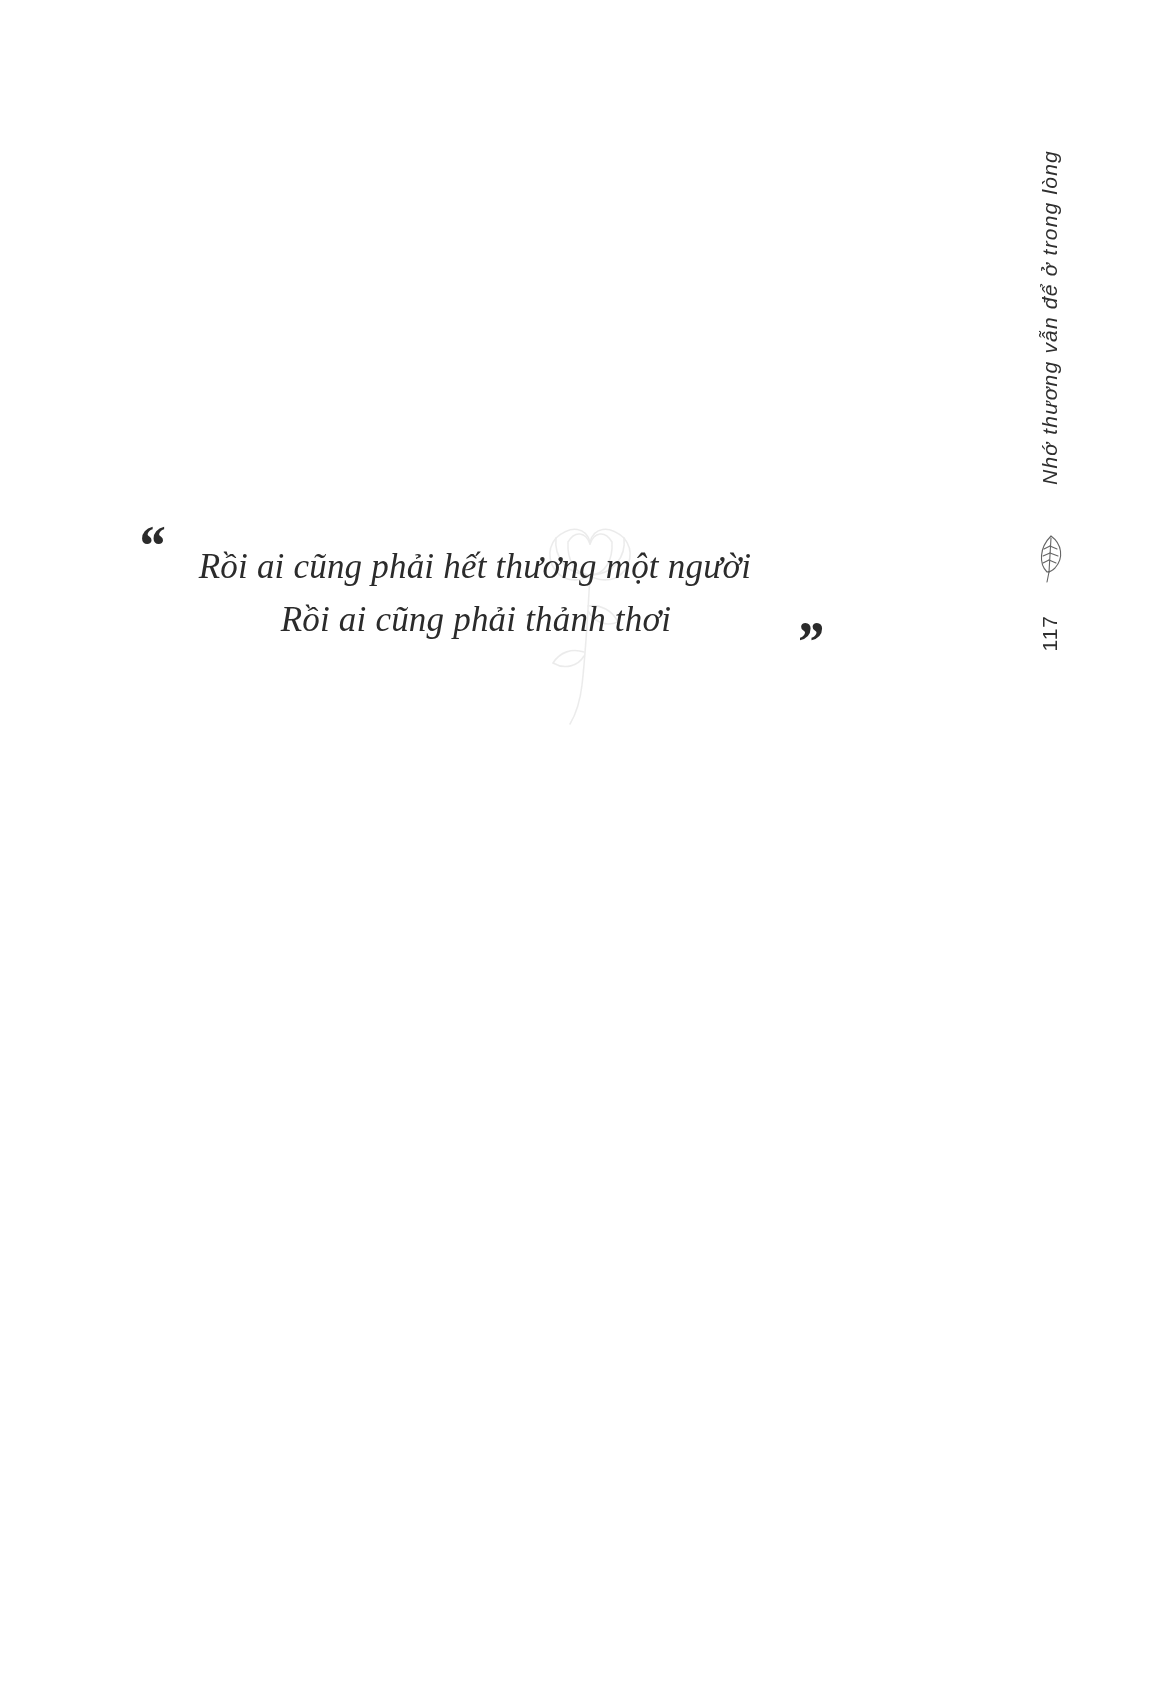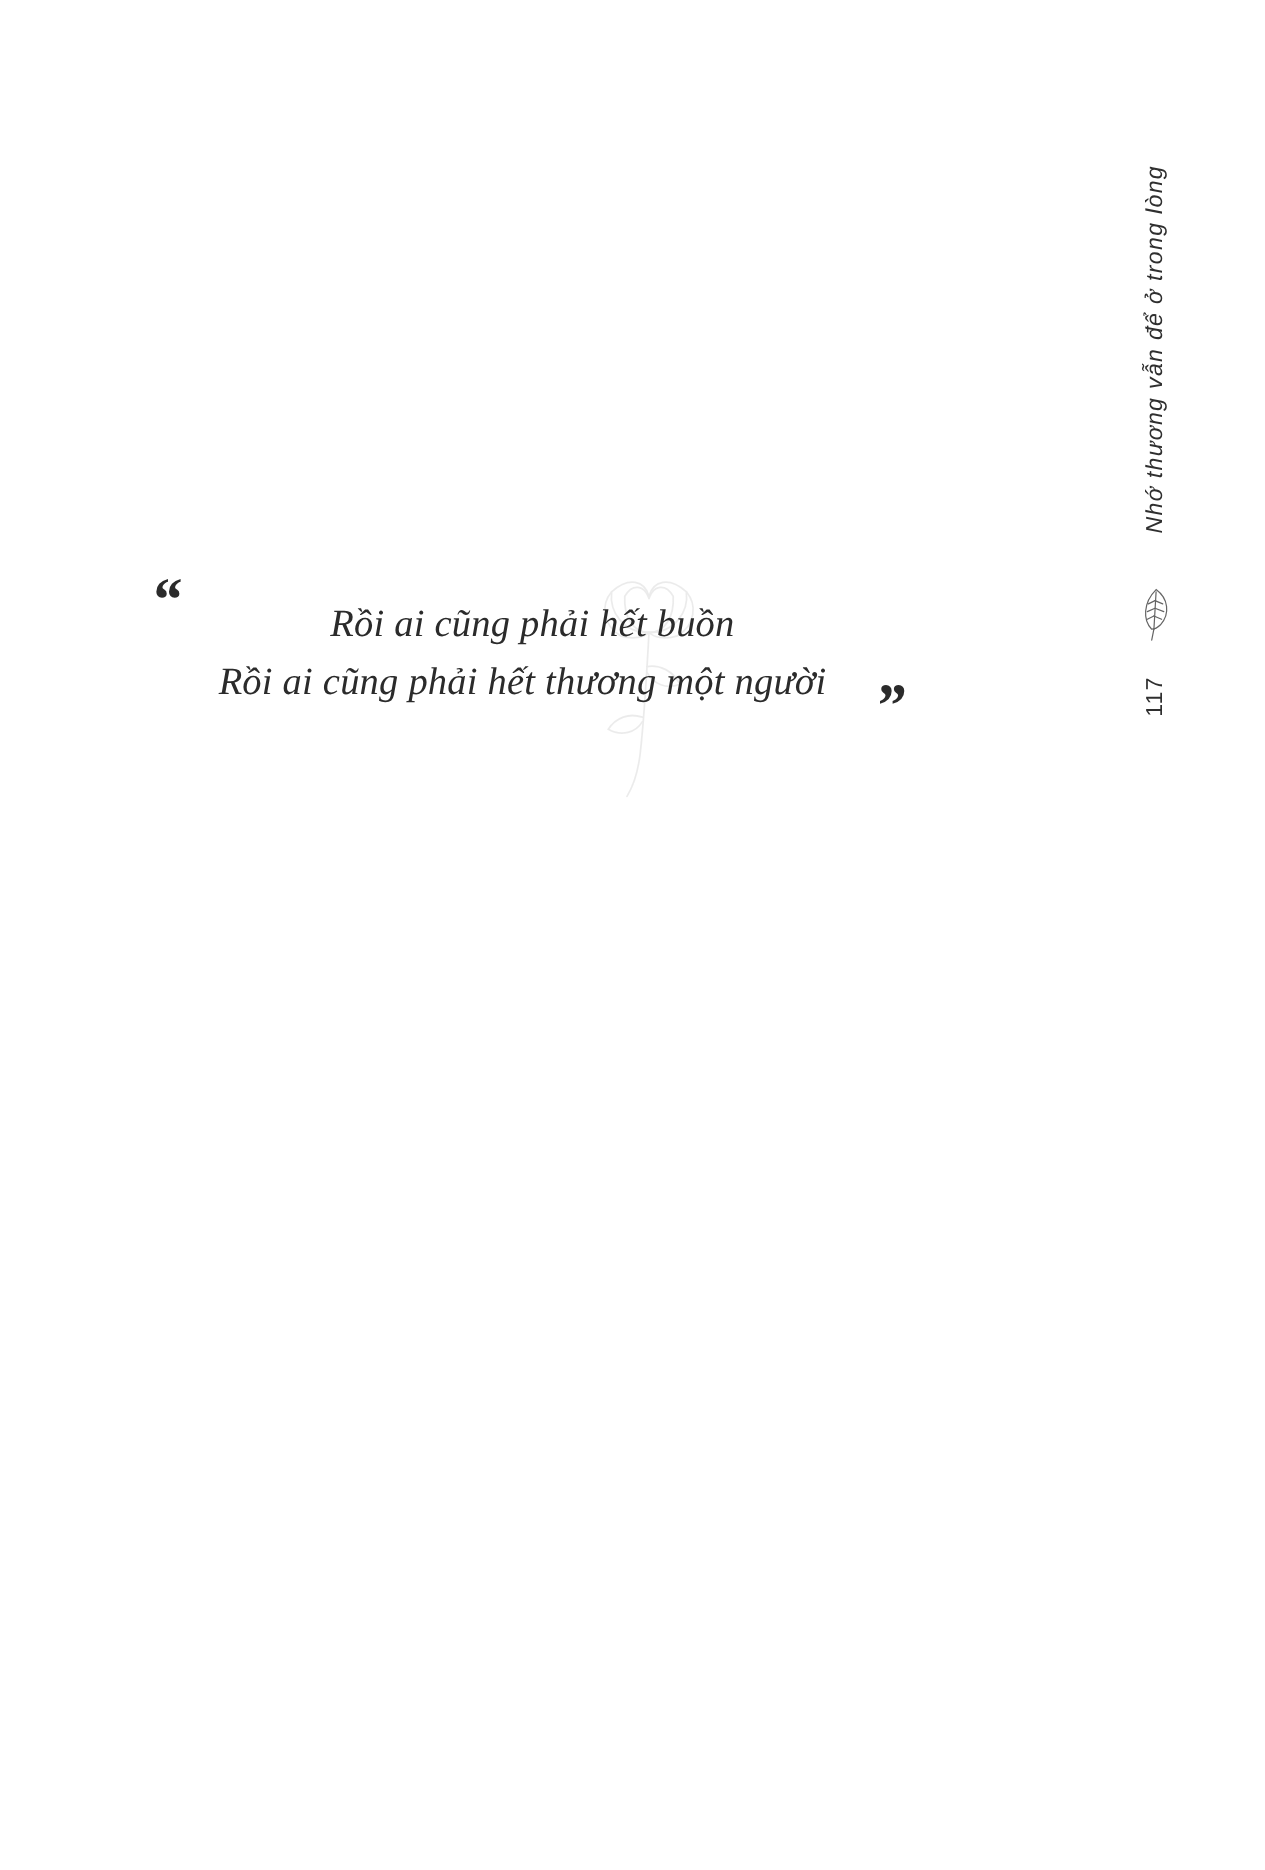--- a/index.html
+++ b/index.html
@@ -126,22 +126,22 @@
       <path d="M104 58 C114 70 112 88 96 98 C84 102 74 99 70 95"></path>
       <path d="M70 95 C68 130 66 170 62 205 C60 222 56 234 50 244"></path>
       <path d="M68 126 C80 124 92 130 98 142 C86 147 74 142 68 131"></path>
       <path d="M64 172 C52 168 40 172 33 183 C45 190 58 186 64 176"></path>
     </svg>
   </div>
 
   <div class="quote-block">
     <div class="quote-lines">
       <span class="mark mark-open">“</span>
-      <span class="quote-line l1">Rồi ai cũng phải hết buồn</span>
       <span class="quote-line l2">Rồi ai cũng phải hết thương một người</span>
+      <span class="quote-line l3">Rồi ai cũng phải thảnh thơi</span>
       <span class="mark mark-close">”</span>
     </div>
   </div>
 
   <div class="running-head">
     <div class="running-head-text">Nhớ thương vẫn để ở trong lòng</div>
   </div>
 
   <div class="leaf-mark">
     <svg viewBox="0 0 34 56" width="34" height="56" fill="none" stroke="#4a4a4a" stroke-width="1.1" stroke-linecap="round">

